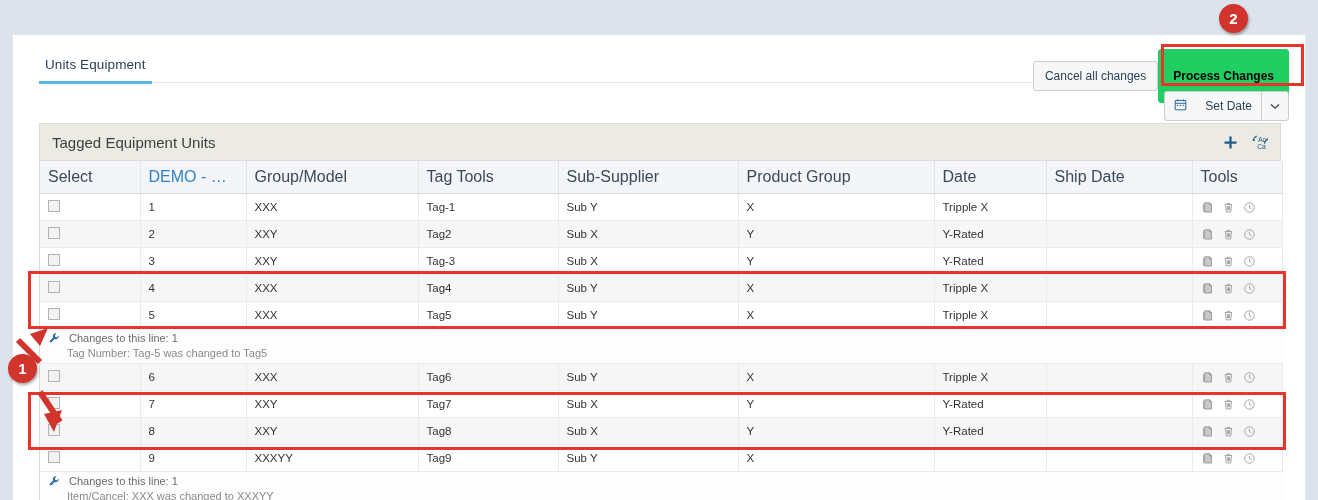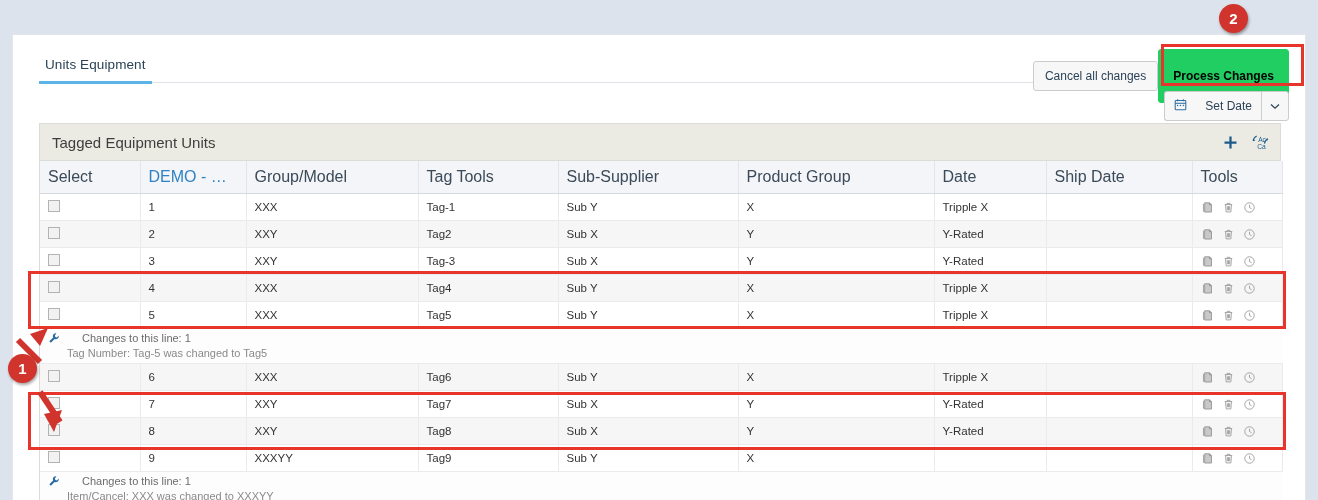--- a/index.html
+++ b/index.html
@@ -206,21 +206,21 @@
   .tool-ico { cursor: pointer; color: #9a9a9a; display: inline-flex; }
 
   
   tr.change-row td {
     background: #fdfdfd;
     padding: 3px 8px 2px 8px;
     border-right: none;
     height: auto;
   }
   .chg-line1 {
-    display: flex; align-items: center; gap: 22px;
+    display: flex; align-items: center; gap: 9px;
     color: #6b6b6b;
     font-size: 11px;
     padding-bottom: 3px;
   }
   .chg-line2 {
     color: #8a8a8a;
     font-size: 11px;
     padding-left: 19px;
     padding-bottom: 2px;
   }

